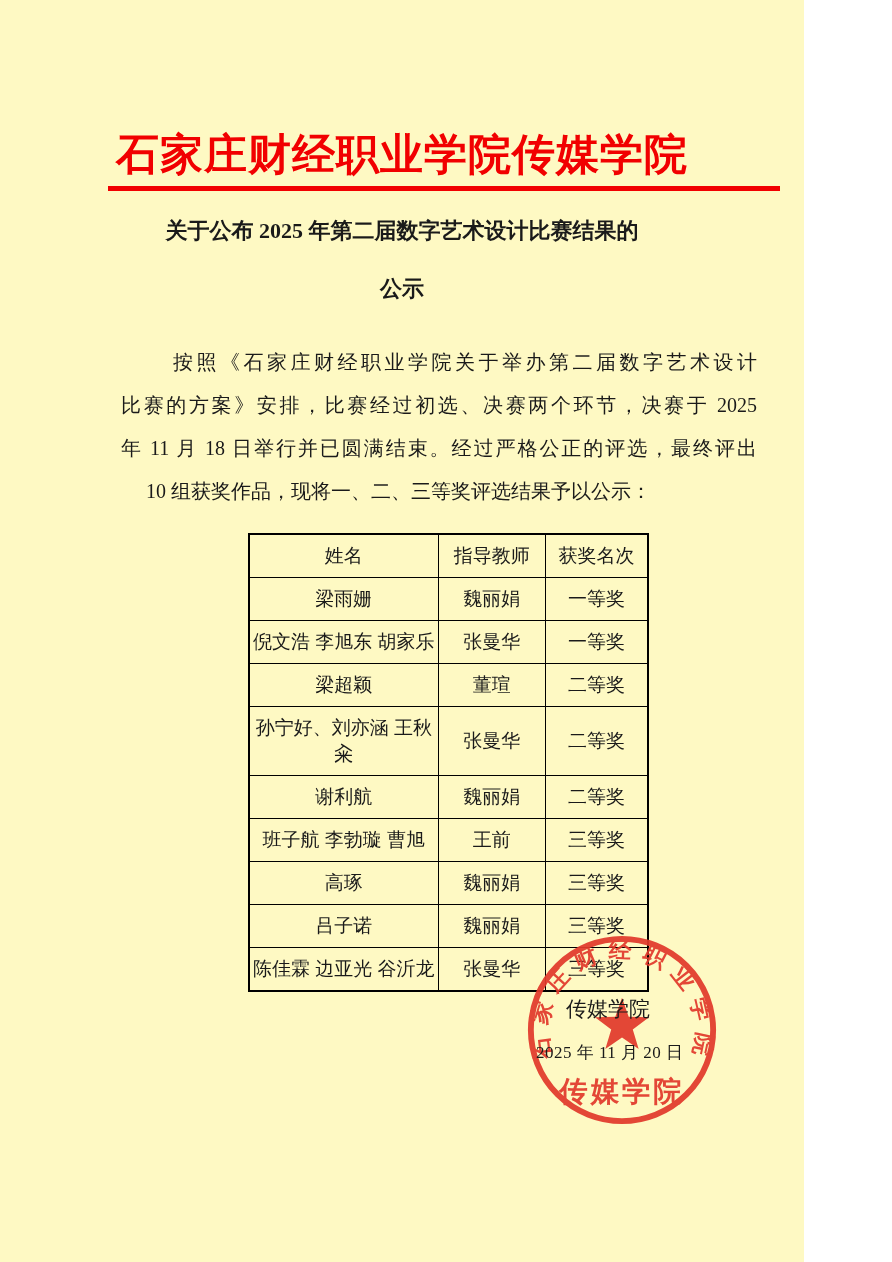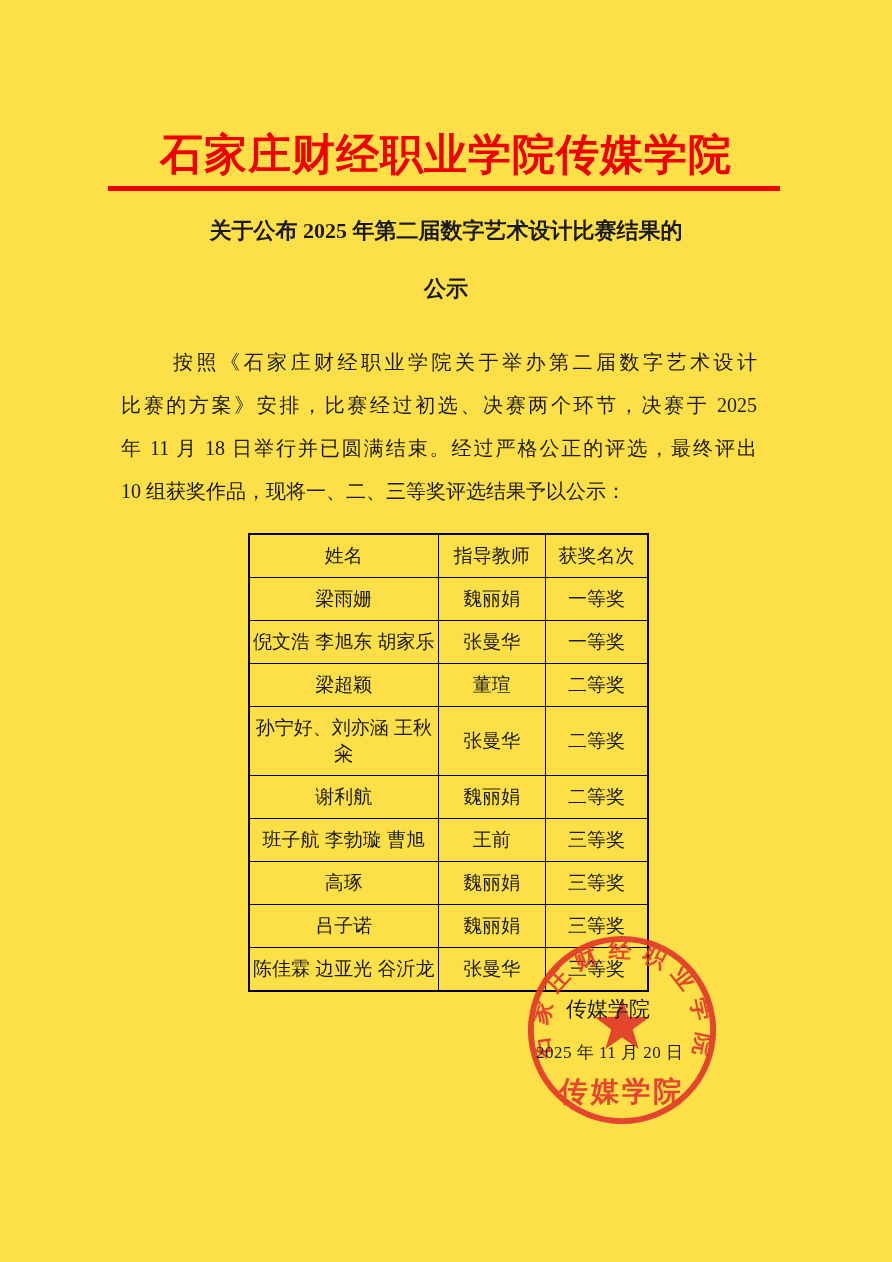--- a/index.html
+++ b/index.html
@@ -4,23 +4,23 @@
 <style>
   :root {
     --red: #f10000;
     --seal-red: #e23a2c;
     --ink: #1a1a1a;
   }
   * { margin: 0; padding: 0; box-sizing: border-box; }
   body { background: #ffffff; }
   .page {
     position: relative;
-    width: 892px;
+    width: 804px;
     height: 1262px;
-    background: #fde047;
+    background: #fef9c3;
     font-family: "Liberation Serif", serif;
     color: var(--ink);
     overflow: hidden;
   }
   .header-title {
     position: absolute;
     top: 126px; left: 0; width: 100%;
     text-align: center;
     font-size: 43px;
     font-weight: bold;
@@ -48,21 +48,21 @@
     left: 121px; top: 341px; width: 636px;
     font-size: 20px;
   }
   .par-line {
     height: 43px;
     line-height: 43px;
     text-align: justify;
     text-align-last: justify;
   }
   .par-line.first { text-indent: 52px; }
-  .par-line.last { text-align-last: left; }
+  .par-line.last { text-align-last: left; margin-left: 25px; }
 
   .results-table {
     position: absolute;
     left: 248px; top: 533px;
     width: 401px;
     border-collapse: collapse;
     font-family: "Liberation Sans", sans-serif;
     font-size: 19px;
     border: 2px solid #000;
   }

